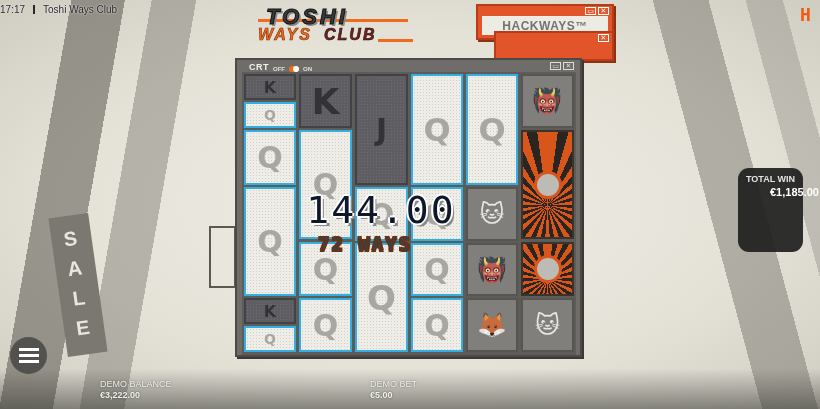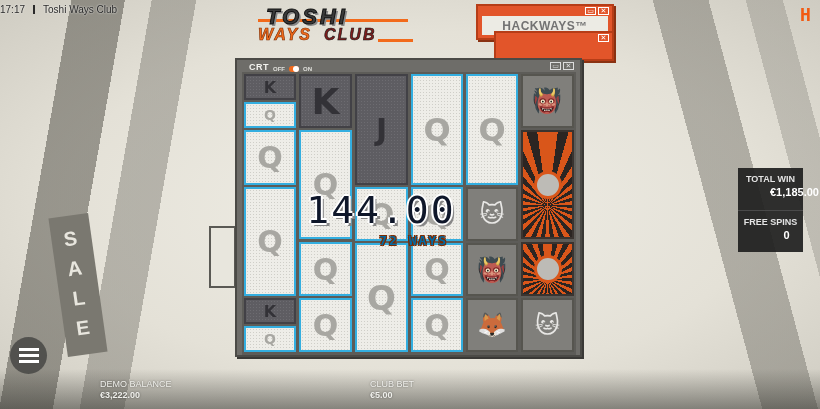--- a/index.html
+++ b/index.html
@@ -141,36 +141,36 @@
   }
 
   
   .win-amount {
     position: absolute; left: 290px; top: 188px; width: 182px; text-align: center;
     font-family: "DejaVu Sans Mono", monospace; font-weight: 400; font-size: 38px; color: #0f172a;
     letter-spacing: 2px;
     text-shadow: 2px 0 0 #fff, -2px 0 0 #fff, 0 2px 0 #fff, 0 -2px 0 #fff, 3px 3px 0 #888;
   }
   .win-ways {
-    position: absolute; left: 318px; top: 233px; width: 130px; text-align: right;
-    font-family: "DejaVu Sans Mono", monospace; font-weight: 900; font-size: 13px; color: #0369a1;
+    position: absolute; left: 318px; top: 233px; width: 130px; text-align: left;
+    font-family: "DejaVu Sans Mono", monospace; font-weight: 900; font-size: 19px; color: #404040;
     letter-spacing: 2px;
     text-shadow: 1px 1px 0 #7a2a00, -1px -1px 0 #7a2a00, 1px -1px 0 #7a2a00, -1px 1px 0 #7a2a00;
   }
 
   
   .bg-panel {
     position: absolute; left: 209px; top: 226px; width: 27px; height: 62px;
     background: #e8e6dd; border: 2px solid #5a5954;
   }
 
   
   .info-box {
     position: absolute; left: 738px; top: 168px; width: 65px; height: 84px;
-    background: rgba(30,30,30,0.92); border-radius: 0; color: #fff; text-align: center;
+    background: rgba(30,30,30,0.92); border-radius: 11px; color: #fff; text-align: center;
   }
   .info-box .row { padding-top: 6px; height: 42px; }
   .info-box .row + .row { border-top: 1px solid #4a4a4a; }
   .info-box .lbl { font-size: 9px; font-weight: bold; color: #e4e4e4; }
   .info-box .val { font-size: 11px; font-weight: bold; margin-top: 2px; margin-left: 32px; }
 
   
   .menu-btn {
     position: absolute; left: 10px; top: 337px; width: 37px; height: 37px; border-radius: 50%;
     background: rgba(70,70,68,0.85); display: flex; flex-direction: column; align-items: center; justify-content: center; gap: 3px;
@@ -289,32 +289,28 @@
 </div>
 
 <div class="win-amount">144.00</div>
 <div class="win-ways">72 WAYS</div>
 
 <div class="info-box">
   <div class="row">
     <div class="lbl">TOTAL WIN</div>
     <div class="val">€1,185.00</div>
   </div>
-  <div class="row">
-    <div class="lbl">FREE SPINS</div>
-    <div class="val">0</div>
-  </div>
 </div>
 
 <div class="menu-btn">
   <span></span>
   <span></span>
   <span></span>
 </div>
 
 <div class="bottom-stat balance">
   <div>DEMO BALANCE</div>
   <div class="val">€3,222.00</div>
 </div>
 <div class="bottom-stat bet">
-  <div>CLUB BET</div>
+  <div>DEMO BET</div>
   <div class="val">€5.00</div>
 </div>
 
 </body></html>

